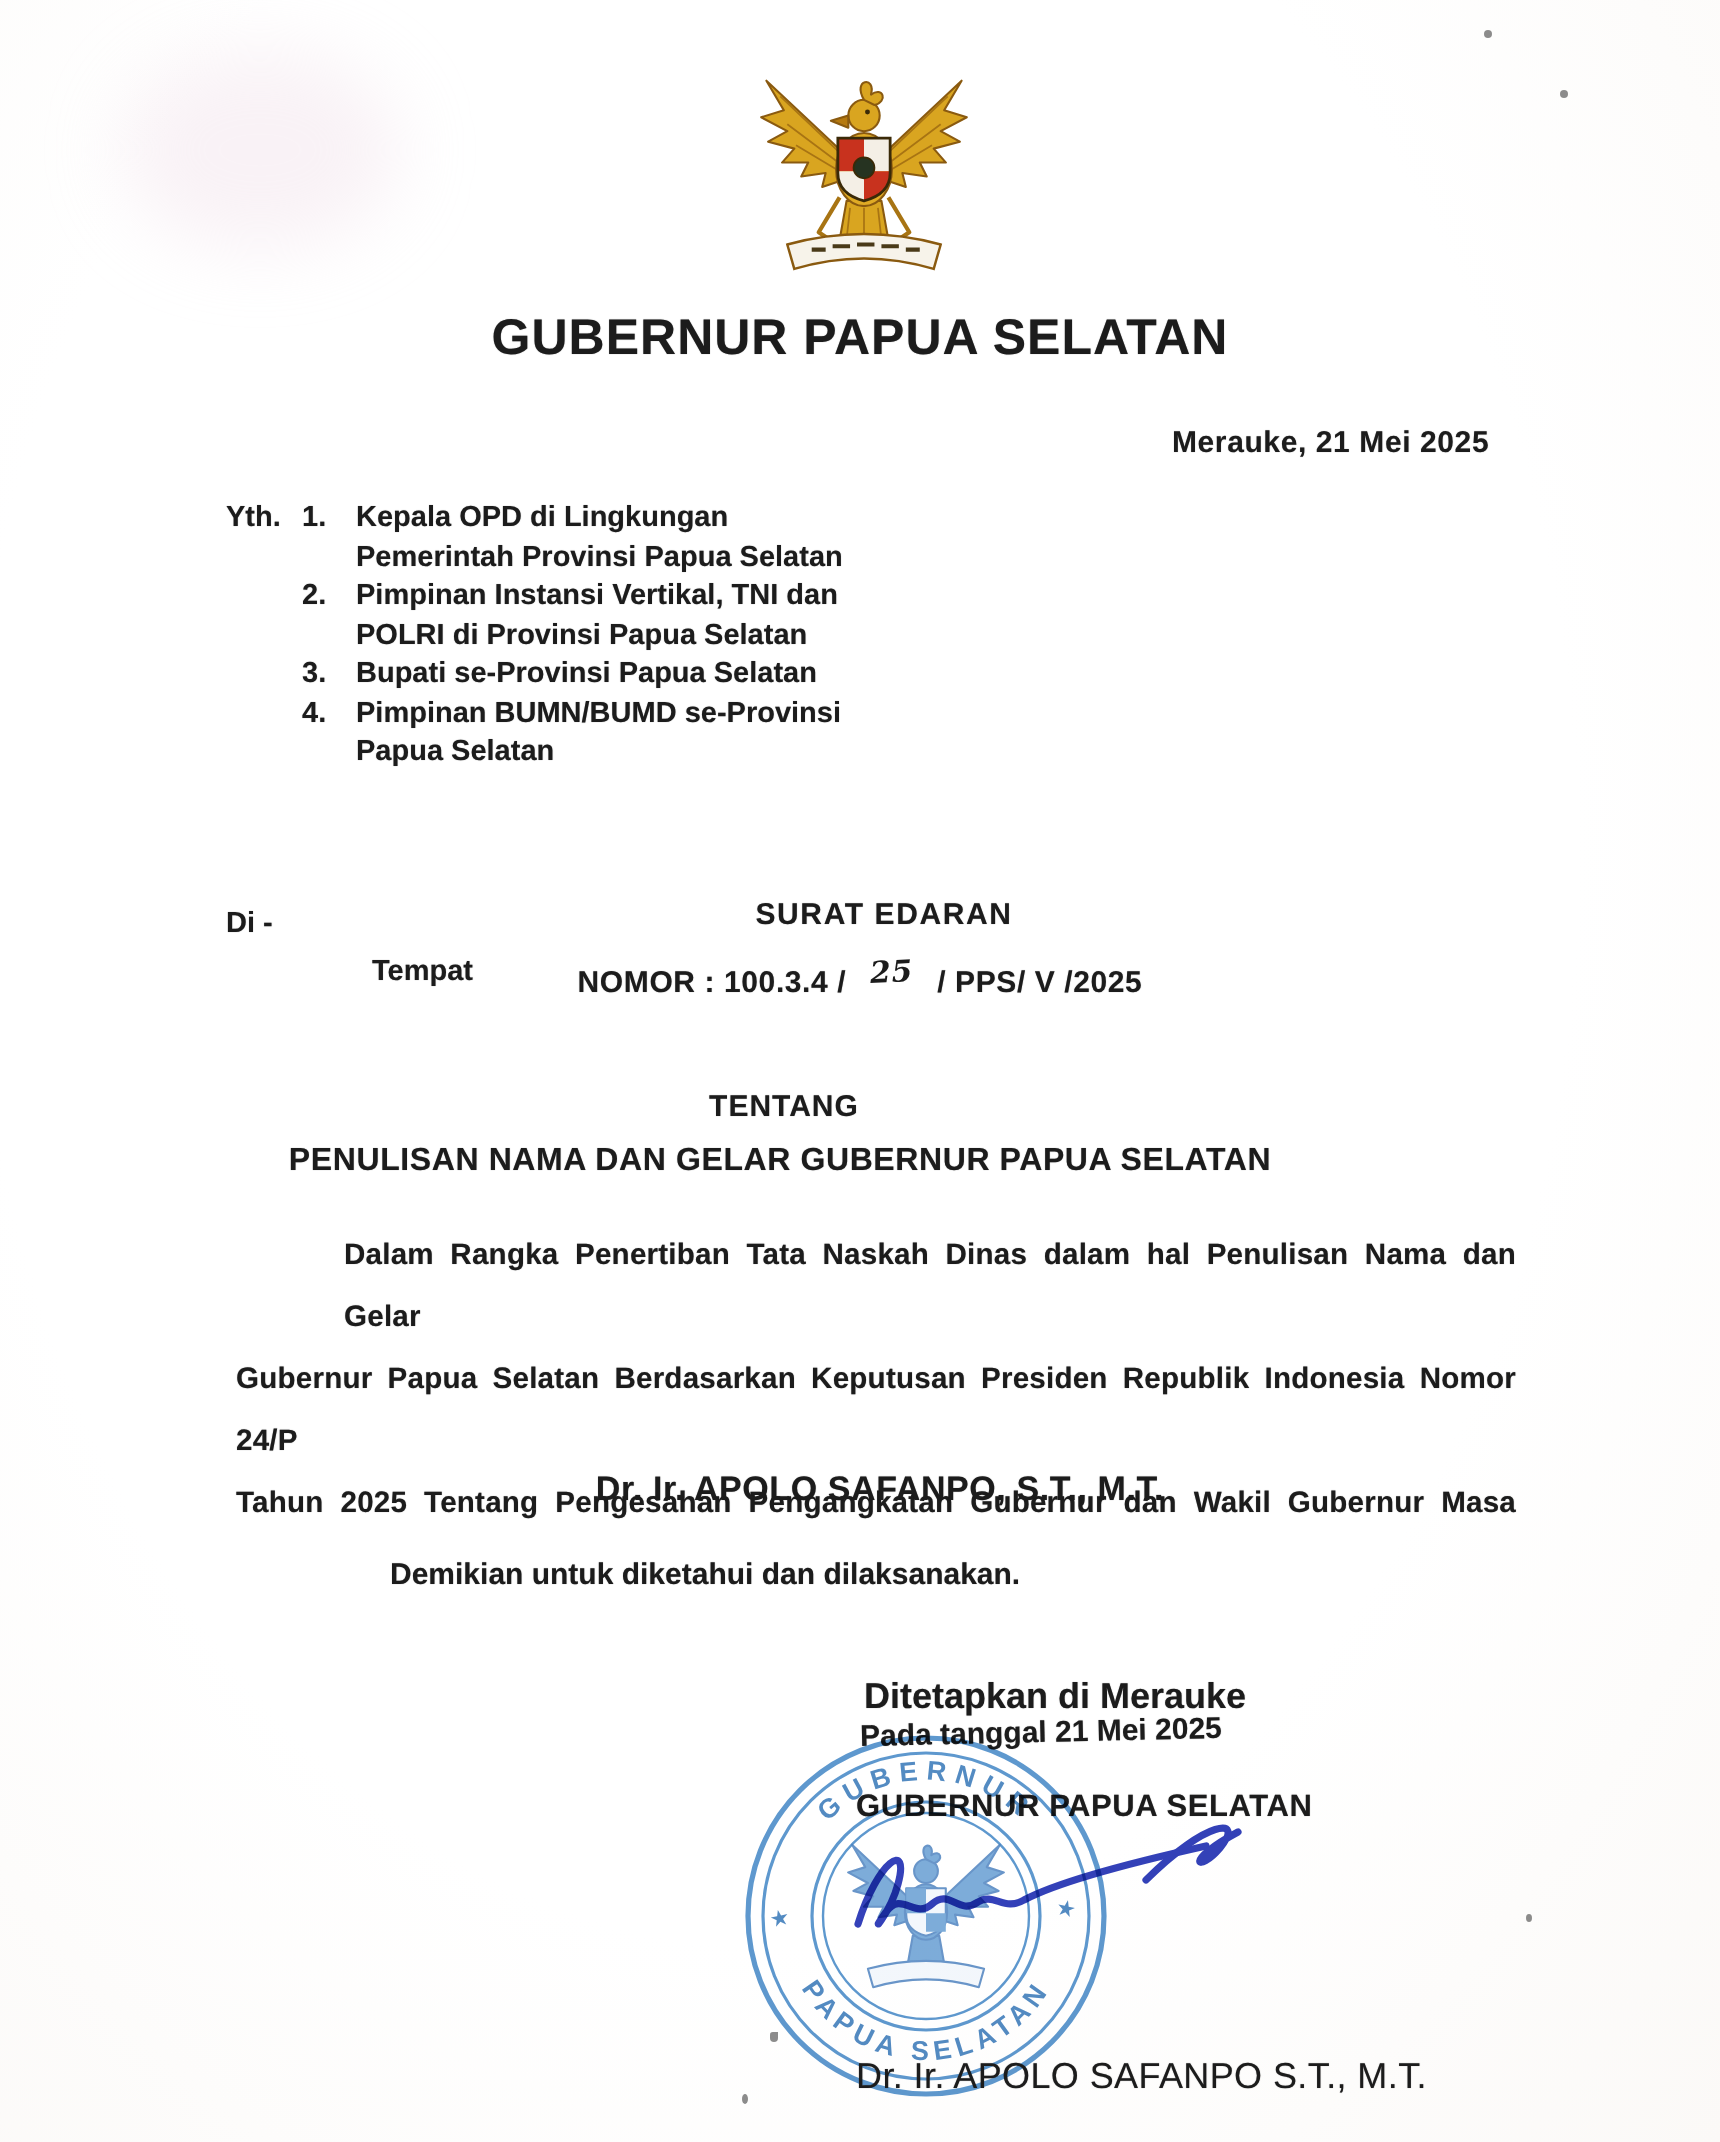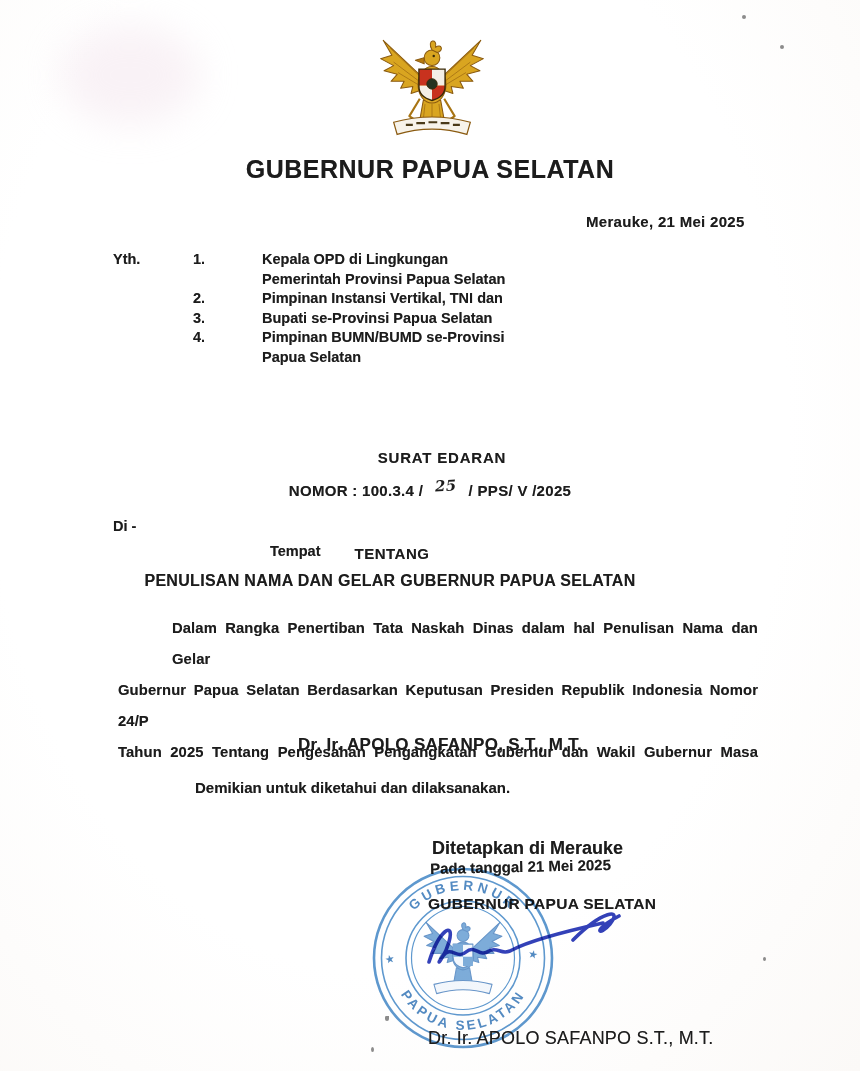--- a/index.html
+++ b/index.html
@@ -11,21 +11,21 @@
   }
   .abs{position:absolute;}
   .ink{color:#1c1c1c;text-shadow:0 0 .5px rgba(20,20,20,.45);}
   .center{text-align:center;}
   
   .emblem{left:371px;top:26px;width:122px;height:128px;}
   .lh-title{left:0;top:155px;width:860px;font-size:25px;font-weight:700;letter-spacing:.5px;}
   .place-date{left:586px;top:213px;font-size:15px;font-weight:600;letter-spacing:.3px;}
   
   .recipients{left:113px;top:250px;font-size:14.5px;font-weight:600;line-height:19.5px;}
-  .r-row{display:flex;gap:42px;}
+  .r-row{display:flex;}
   .r-yth{width:38px;flex:0 0 38px;}
   .r-no{width:27px;flex:0 0 27px;}
   .r-di{margin-top:1px;flex-direction:column;}
   .r-tempat{margin-top:5px;padding-left:8px;}
   
   .doc-type{left:12px;top:449px;width:860px;font-size:15px;font-weight:700;letter-spacing:.8px;}
   .nomor{left:0;top:482px;width:860px;font-size:15px;font-weight:700;letter-spacing:.3px;}
   .nomor .hand{
     display:inline-block;font-family:"DejaVu Serif",serif;font-style:italic;
     font-weight:700;font-size:15px;margin:0 12px;transform:translateY(-5px) rotate(-3deg);
@@ -119,20 +119,25 @@
       <span class="r-no"></span>
     <span>Pemerintah Provinsi Papua Selatan</span>
   </div>
   <div class="r-row">
     <span class="r-yth"></span>
     <span class="r-no">2.</span>
     <span>Pimpinan Instansi Vertikal, TNI dan</span>
   </div>
   <div class="r-row">
     <span class="r-yth"></span>
+      <span class="r-no"></span>
+    <span>POLRI di Provinsi Papua Selatan</span>
+  </div>
+  <div class="r-row">
+    <span class="r-yth"></span>
     <span class="r-no">3.</span>
     <span>Bupati se-Provinsi Papua Selatan</span>
   </div>
   <div class="r-row">
     <span class="r-yth"></span>
     <span class="r-no">4.</span>
     <span>Pimpinan BUMN/BUMD se-Provinsi</span>
   </div>
   <div class="r-row">
     <span class="r-yth"></span>

